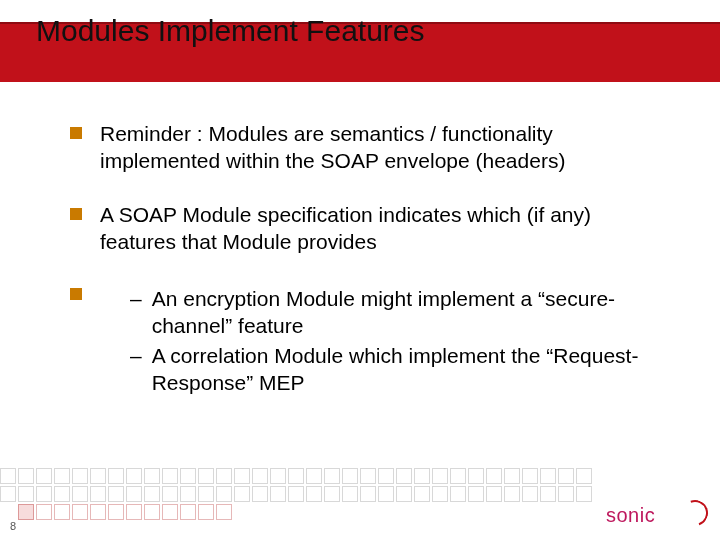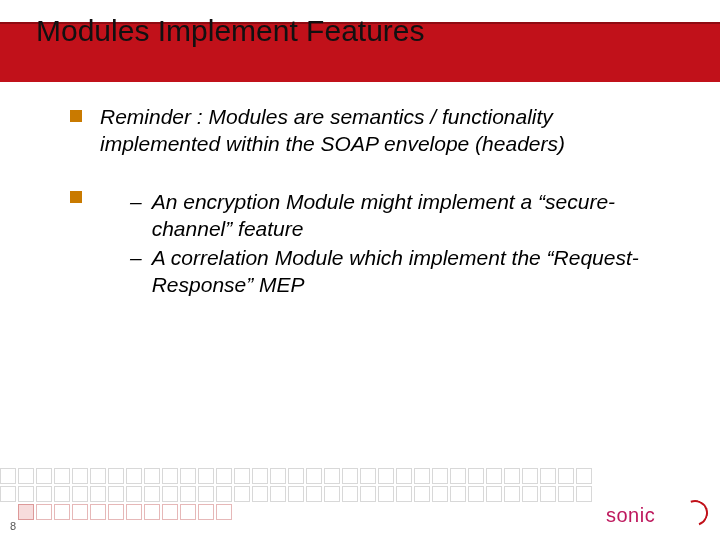--- a/index.html
+++ b/index.html
@@ -12,21 +12,21 @@
   .sq-row.fill .sq { background: #fff; border-color: #d8d8d8; }
   .sq-row.red .sq { border-color: #e6b8b8; background: #fff; }
 
   
   .titlebar { position: absolute; top: 22px; left: 0; right: 0; height: 60px; background: #c1111a; box-shadow: 0 2px 0 #8e0b12 inset; }
   .titlebar .inner { position: absolute; top: -8px; left: 36px; color: #111; font-size: 30px; font-weight: 400; }
   
   .titlebar::before { content:""; position:absolute; top:-22px; left:0; right:0; height:22px; background:#fff; }
 
   
-  .content { position: absolute; top: 103px; left: 70px; right: 50px; font-style: italic; }
+  .content { position: absolute; top: 120px; left: 70px; right: 50px; }
   .bullet { display: flex; margin-bottom: 26px; font-size: 21px; color: #000; line-height: 1.3; }
   .bullet .mk { width: 12px; height: 12px; background: #c97a00; margin-top: 7px; margin-right: 18px; flex: 0 0 12px; }
   .bullet .tx { flex: 1; }
   .subs { margin-top: 4px; }
   .sub { display: flex; margin-top: 2px; margin-left: 30px; font-size: 21px; line-height: 1.3; }
   .sub .dash { margin-right: 10px; }
 
   
   .pagenum { position: absolute; left: 10px; bottom: 8px; font-size: 11px; color: #555; }
   .copyright { position: absolute; right: 130px; bottom: 10px; font-size: 10px; color: #666; }
@@ -93,20 +93,24 @@
     <div class="inner">Modules Implement Features</div>
   </div>
 
   <div class="content">
 
     <div class="bullet">
       <span class="mk"></span>
       <span class="tx">Reminder : Modules are semantics / functionality implemented within the SOAP envelope (headers)</span>
     </div>
 
+    <div class="bullet">
+      <span class="mk"></span>
+      <span class="tx">A SOAP Module specification indicates which (if any) features that Module provides</span>
+    </div>
 
     <div class="bullet">
       <span class="mk"></span>
       <span class="tx">
         <div class="subs">
           <div class="sub">
             <span class="dash">–</span>
             <span>An encryption Module might implement a “secure-channel” feature</span>
           </div>
           <div class="sub">

